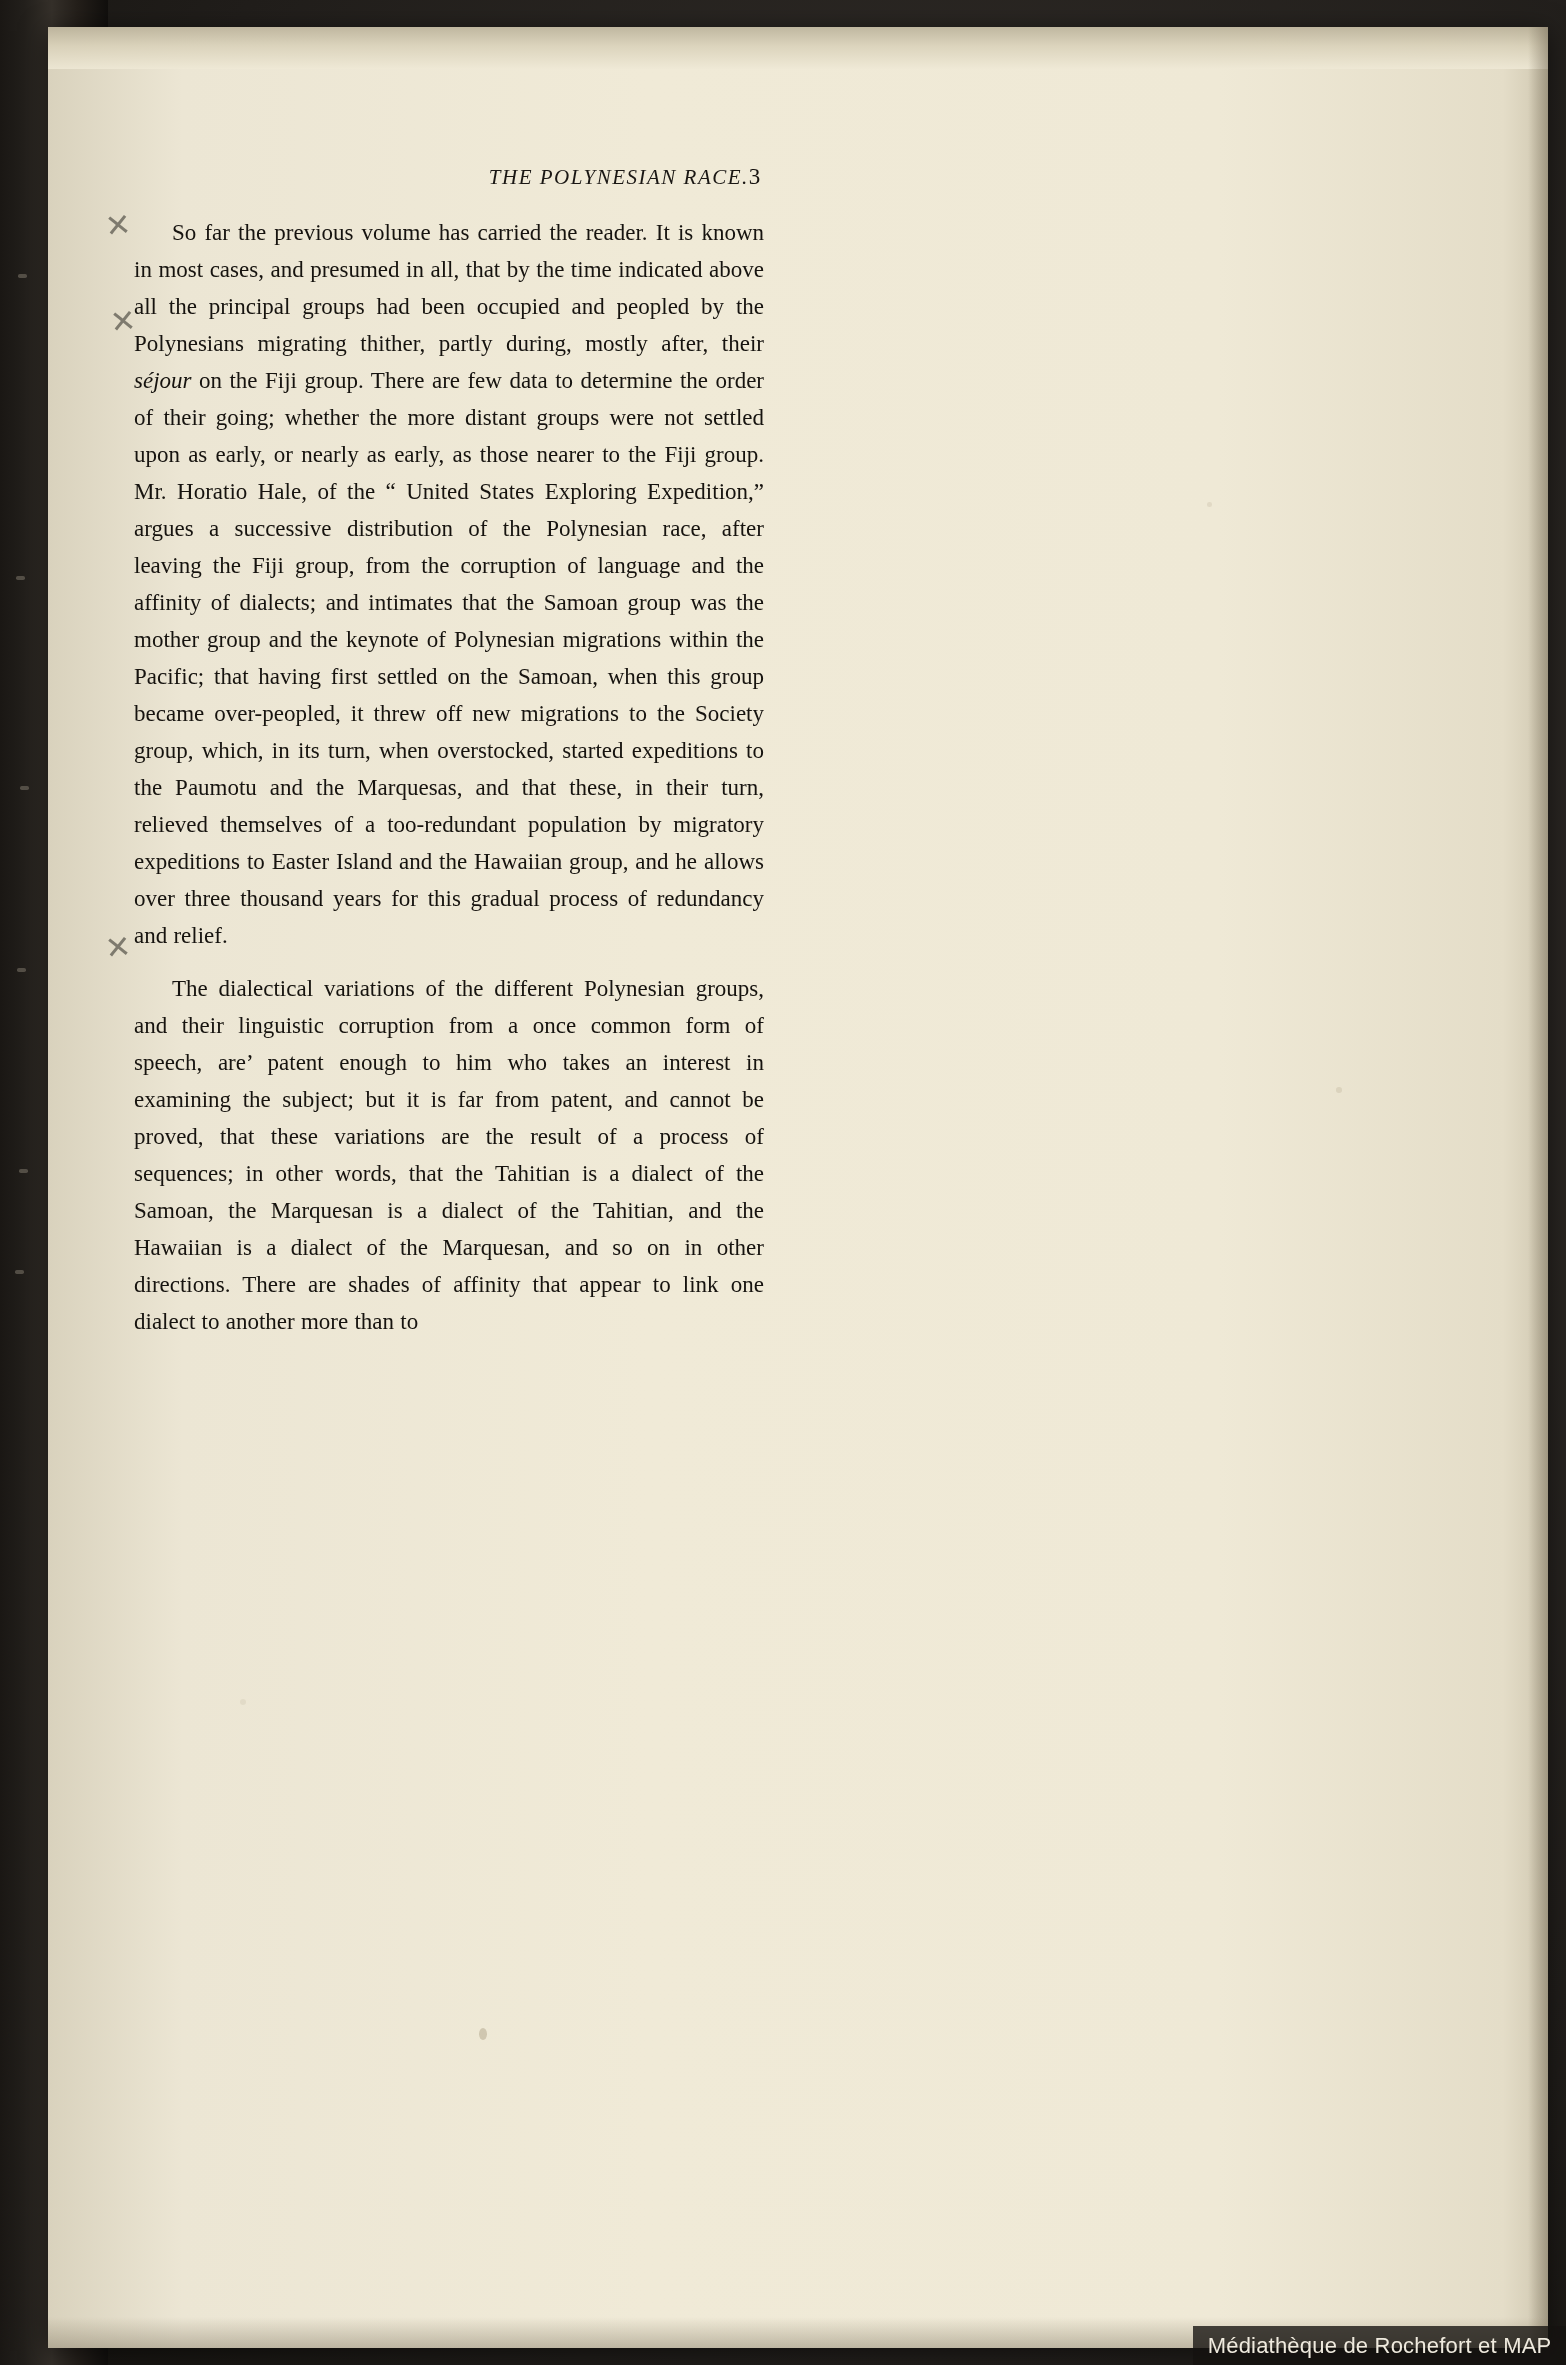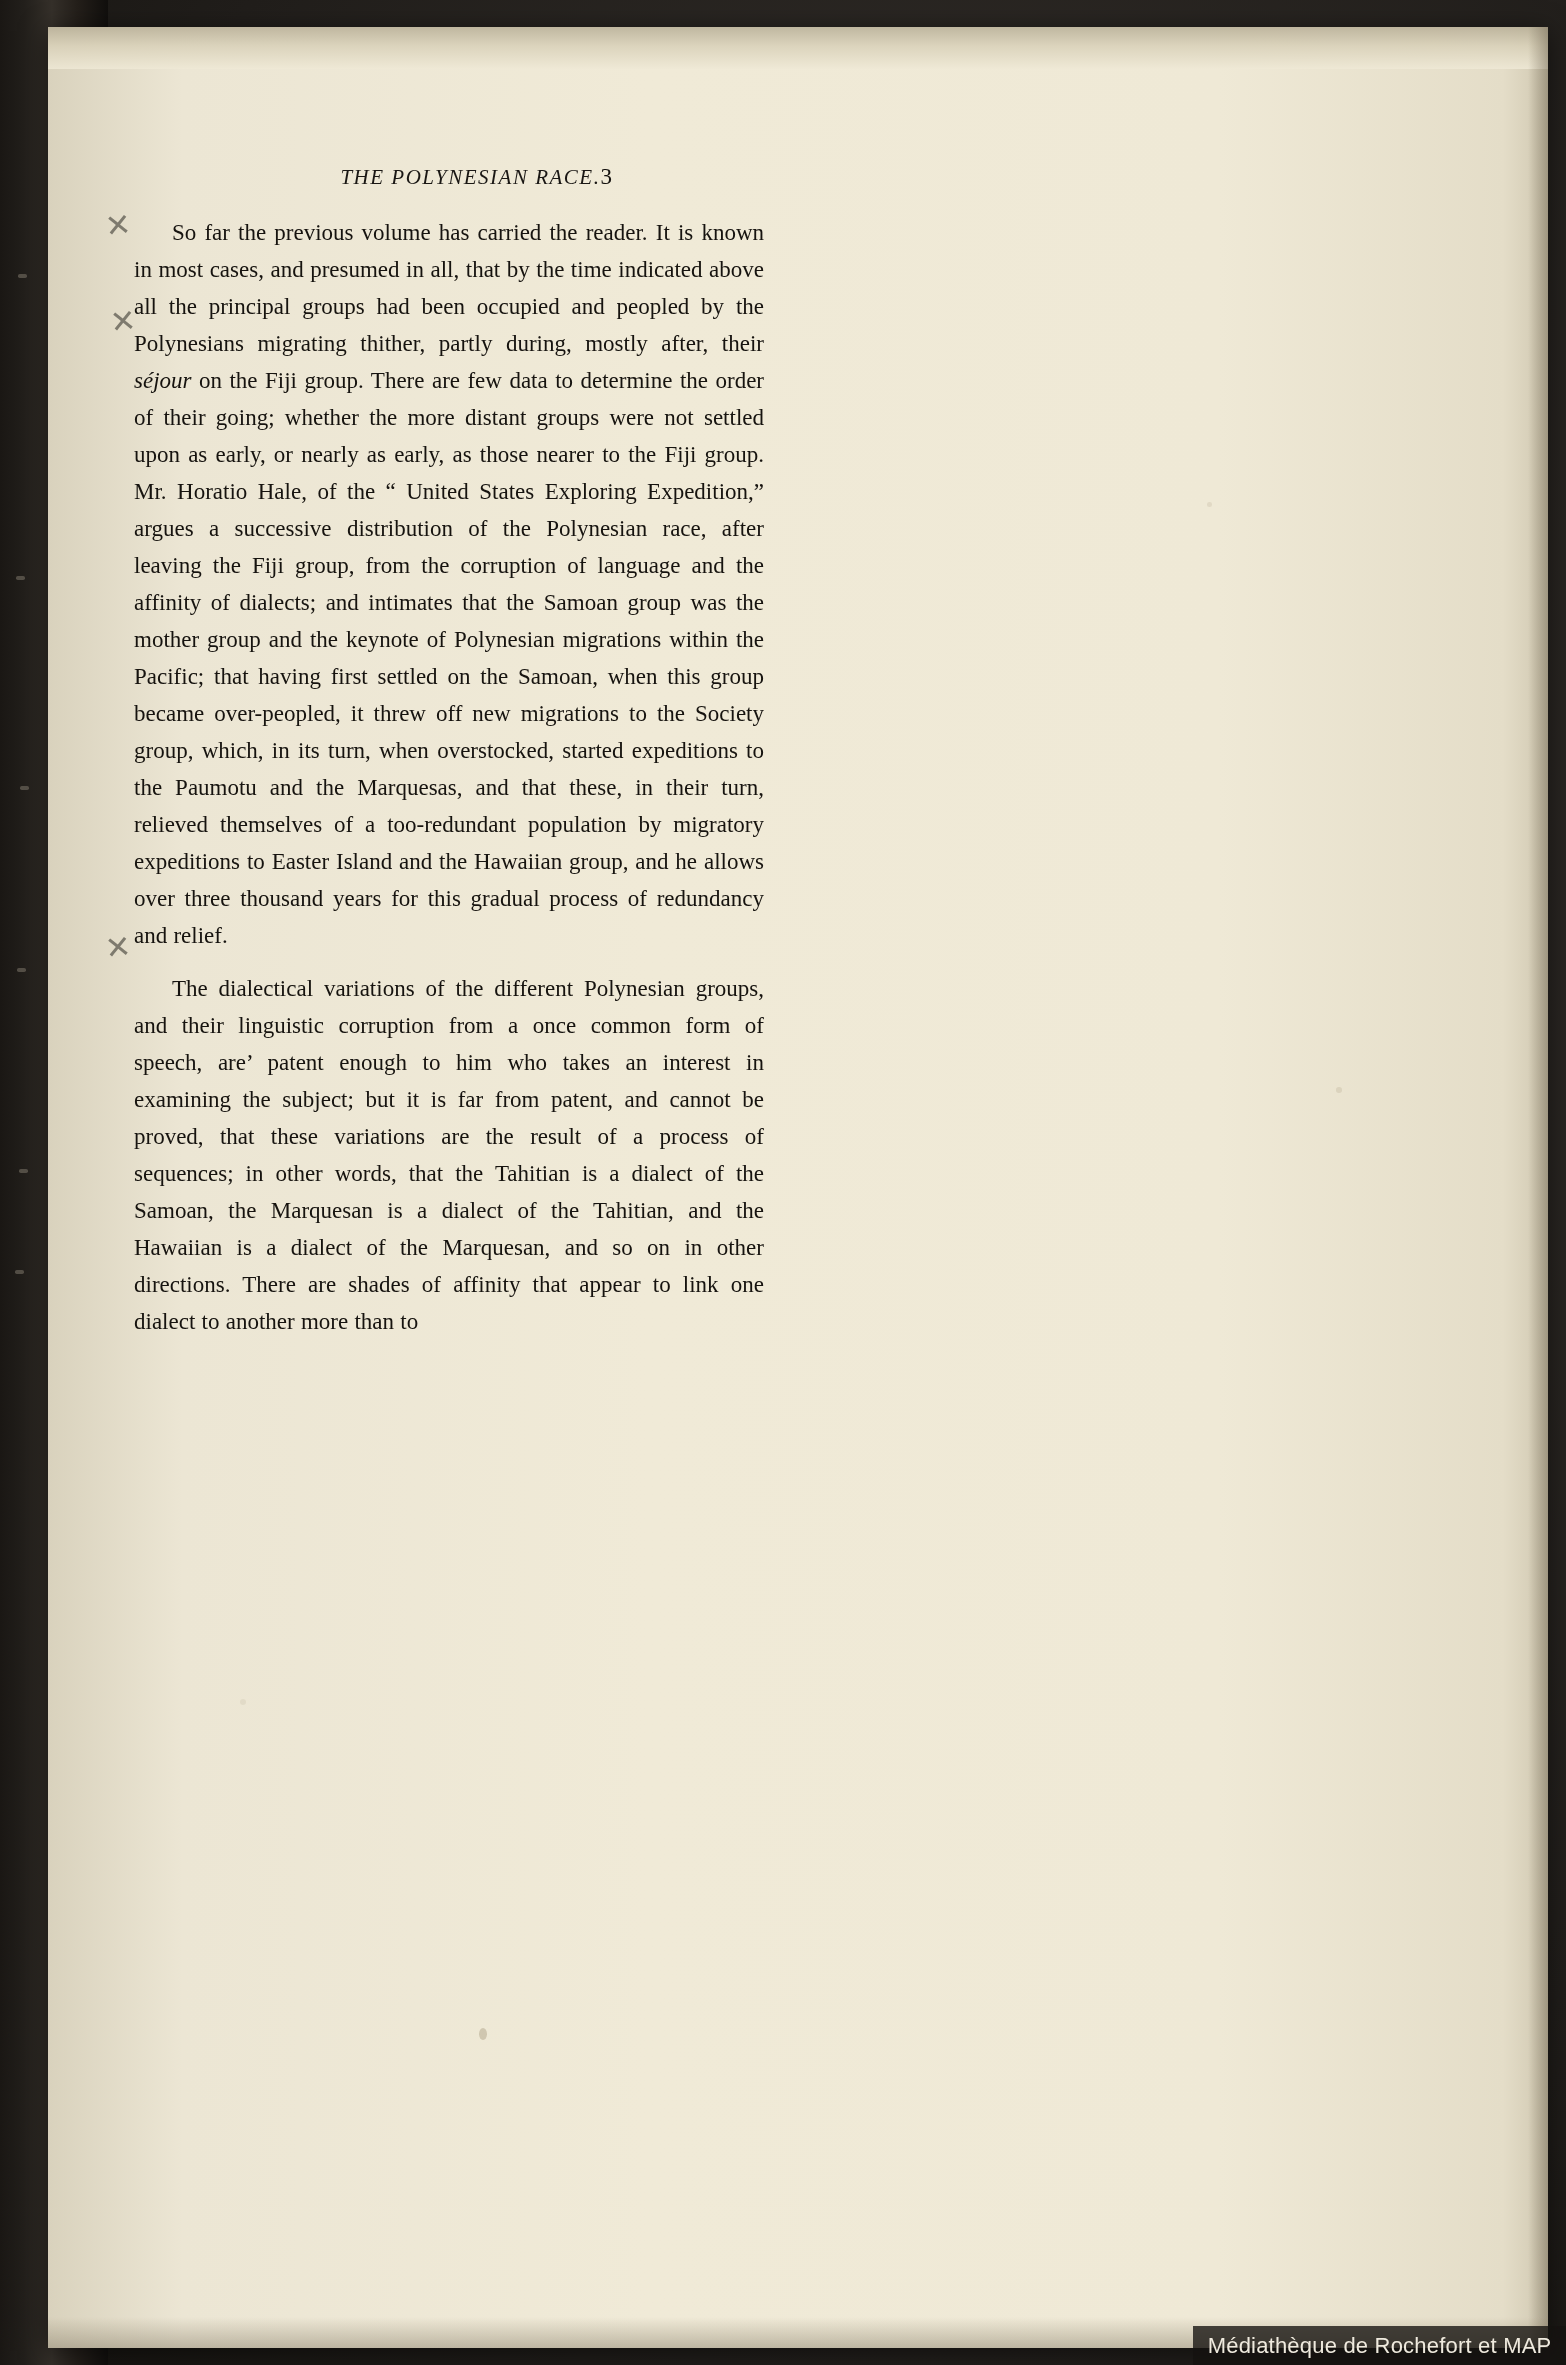--- a/index.html
+++ b/index.html
@@ -105,21 +105,21 @@
     position: absolute;
     left: 86px;
     top: 137px;
     width: 630px;
     color: #141210;
   }
 
   .running-head {
     display: flex;
     align-items: baseline;
-    justify-content: center;
+    justify-content: flex-end;
     margin-bottom: 24px;
     padding-left: 58px;
   }
   .running-title {
     font-style: italic;
     font-size: 21px;
     letter-spacing: 1.5px;
     font-variant: small-caps;
     text-transform: uppercase;
     color: #1a1714;

